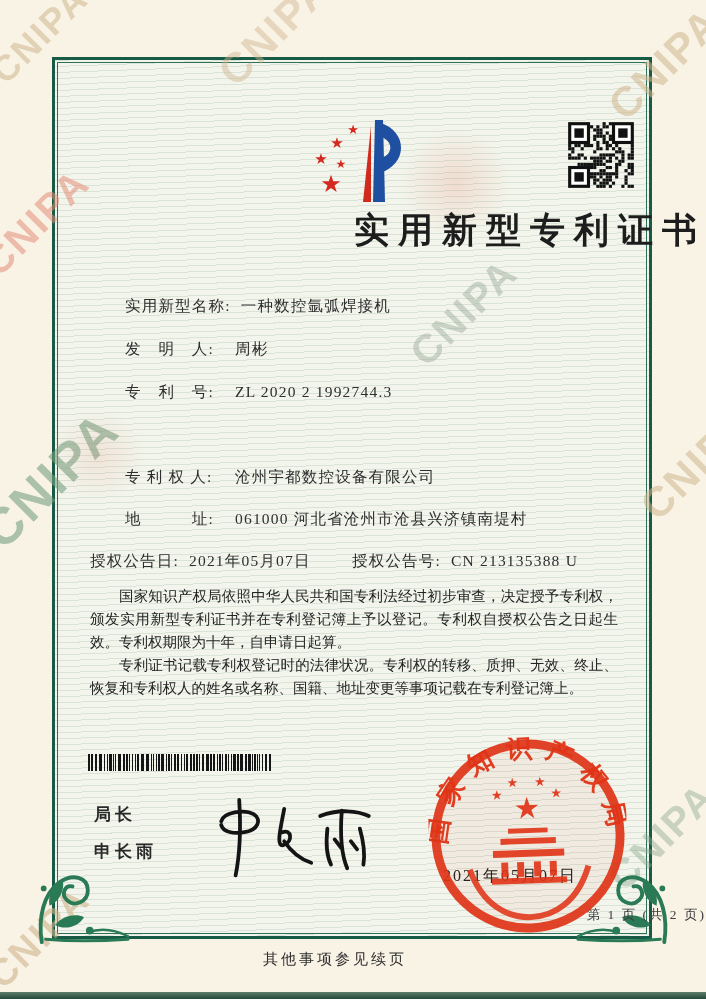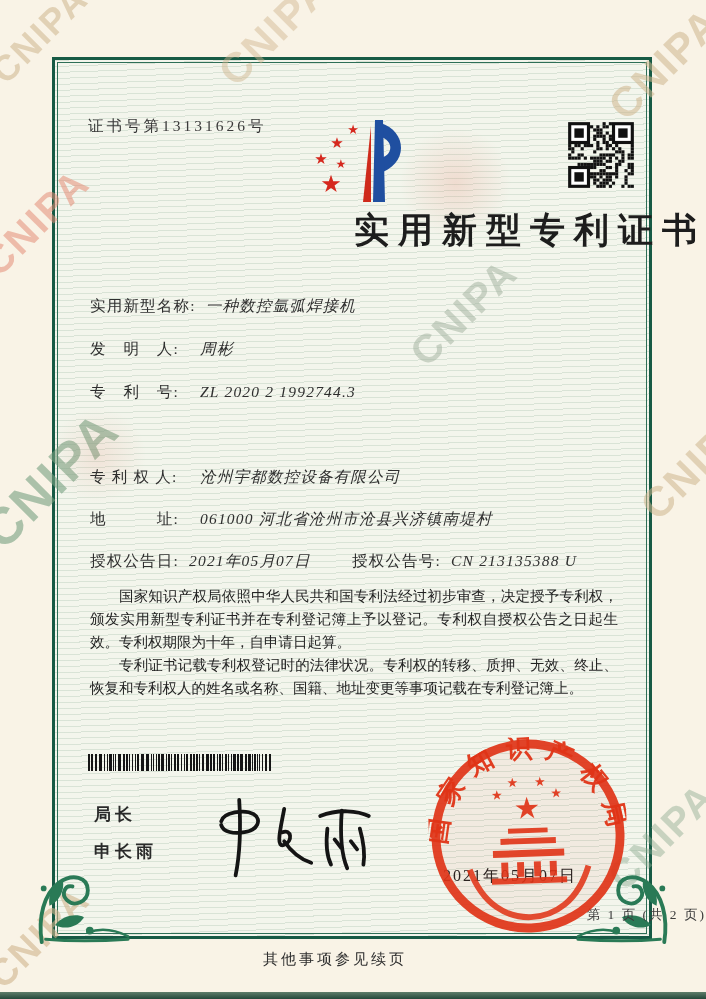--- a/index.html
+++ b/index.html
@@ -46,22 +46,22 @@
   .flourish.right{right:36px; top:848px; width:96px; height:100px; transform:scaleX(-1);}
   
   .cert-no{position:absolute; z-index:4; left:88px; top:116px; font-size:15.5px; letter-spacing:3px; color:#3a3a3a;}
   .logo{position:absolute; z-index:4; left:293px; top:112px; width:128px; height:95px;}
   .qr{position:absolute; z-index:4; left:565px; top:119px; width:72px; height:72px;}
   .title{position:absolute; z-index:4; left:0; top:207px; width:706px; text-align:right;
     font-size:35px; font-weight:bold; letter-spacing:9px; color:#1d1d1d;}
   .field{position:absolute; z-index:4; left:90px; font-size:15.5px; letter-spacing:1.2px; color:#2e2e2e; white-space:nowrap;}
   .f0{top:296px;} .f1{top:339px;} .f2{top:382px;} .f3{top:425px;} .f4{top:467px;} .f5{top:509px;}
   .f6{top:551px;} .f7{top:551px; left:352px;}
-  .flabel{display:inline-block; min-width:100px;}
-  .fvalue{margin-left:10px;font-style:italic;}
+  .flabel{display:inline-block; min-width:100px;margin-left:35px;}
+  .fvalue{margin-left:10px;}
   .para{position:absolute; z-index:4; left:90px; width:528px; margin:0;
     font-size:14.5px; line-height:23px; text-indent:2em; color:#232323; text-align:justify;}
   .p1{top:585px;} .p2{top:654px;}
   .barcode{position:absolute; z-index:4; left:88px; top:754px; width:188px; height:17px;}
   .post-label{position:absolute; z-index:4; left:94px; top:803px; font-size:17px; font-weight:600; color:#2a2a2a; letter-spacing:4px;text-align:right;}
   .post-name{position:absolute; z-index:4; left:94px; top:840px; font-size:17px; font-weight:600; color:#2a2a2a; letter-spacing:4px;}
   .signature{position:absolute; z-index:4; left:205px; top:788px; width:180px; height:92px;}
   .seal-date{position:absolute; z-index:4; left:443px; top:866px; font-size:16px; letter-spacing:2px; color:#222;}
   .seal{position:absolute; z-index:5; left:429px; top:737px; width:198px; height:198px; transform:rotate(-2deg);}
   .page-num{position:absolute; z-index:4; left:0; top:906px; width:706px; text-align:right;
@@ -111,21 +111,20 @@
       <path d="M54,86 C70,80 84,84 96,90" stroke-width="2.5"></path>
     </g>
     <g fill="#2a7a56">
       <path d="M20,78 C28,68 42,66 50,70 C44,80 30,84 20,78 Z"></path>
       <path d="M14,58 C12,46 18,36 28,32 C30,42 24,54 14,58 Z"></path>
       <circle cx="56" cy="84" r="4"></circle>
       <circle cx="8" cy="40" r="3"></circle>
     </g>
   </svg>
 
-  <div class="cert-no">证书号第13131626号</div>
 
   <svg class="logo" viewBox="0 0 128 95">
     <g fill="#d5281e" font-family="'DejaVu Sans',sans-serif" text-anchor="middle">
       <text x="60" y="22" font-size="13">★</text>
       <text x="44" y="36" font-size="15">★</text>
       <text x="28" y="52" font-size="15">★</text>
       <text x="48" y="56" font-size="12">★</text>
       <text x="38" y="80" font-size="24">★</text>
     </g>
     <path d="M82,10 C112,14 118,48 90,60 L88,46 C102,42 100,26 84,24 Z" fill="#1f4fa0"></path>

